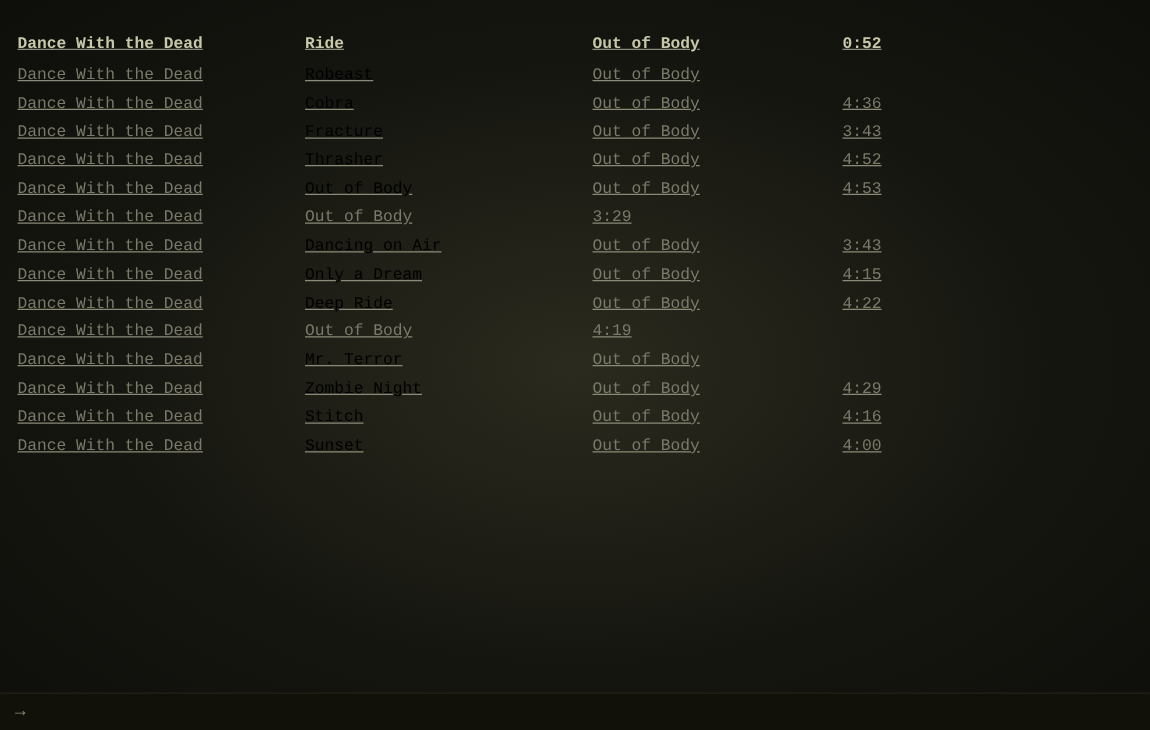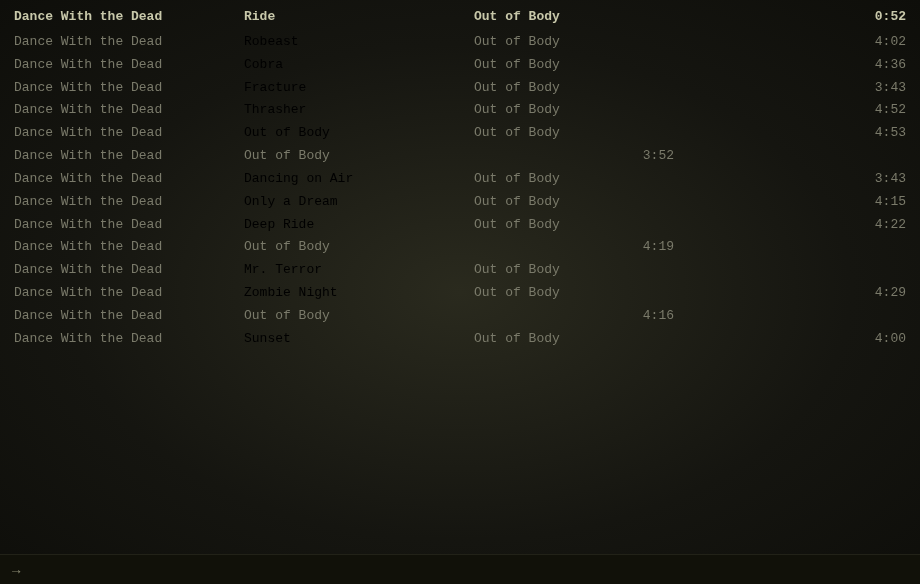--- a/index.html
+++ b/index.html
@@ -14,22 +14,23 @@
       background: #1a1a14;
       background: radial-gradient(ellipse at center, #2a2a1e 0%, #151510 60%, #0e0e0a 100%);
       font-family: 'Courier New', Courier, monospace;
       font-size: 13px;
       color: #8a8a78;
       overflow: hidden;
       position: relative;
     }
 
     .track-list {
-      padding: 6px 0;
+      padding: 24px 0;
       width: 100%;
+      text-decoration: underline;
     }
 
     .track-row {
       display: grid;
       grid-template-columns: 230px 230px 200px 1fr;
       padding: 2px 14px 2px 14px;
       line-height: 1.45;
     }
 
     .track-row.header {
@@ -44,21 +45,20 @@
 
     .col-title {
       color: #000000;
     }
 
     .col-album {
       color: #7a7a6a;
     }
 
     .col-duration {
-      text-align: right;
       color: #7a7a6a;
     }
 
     .header .col-artist,
     .header .col-title,
     .header .col-album,
     .header .col-duration {
       color: #c8c8aa;
     }
 
@@ -89,21 +89,20 @@
     <span class="col-artist">Dance With the Dead</span>
     <span class="col-title">Ride</span>
     <span class="col-album">Out of Body</span>
     <span class="col-duration">0:52</span>
   </div>
 
 <div class="track-row">
       <span class="col-artist">Dance With the Dead</span>
       <span class="col-title">Robeast</span>
       <span class="col-album">Out of Body</span>
-      <span class="col-duration">4:02</span>
     </div>
     <div class="track-row">
       <span class="col-artist">Dance With the Dead</span>
       <span class="col-title">Cobra</span>
       <span class="col-album">Out of Body</span>
       <span class="col-duration">4:36</span>
     </div>
     <div class="track-row">
       <span class="col-artist">Dance With the Dead</span>
       <span class="col-title">Fracture</span>
@@ -118,21 +117,21 @@
     </div>
     <div class="track-row">
       <span class="col-artist">Dance With the Dead</span>
       <span class="col-title">Out of Body</span>
       <span class="col-album">Out of Body</span>
       <span class="col-duration">4:53</span>
     </div>
     <div class="track-row">
       <span class="col-artist">Dance With the Dead</span>
       <span class="col-album">Out of Body</span>
-      <span class="col-duration">3:52</span>
+      <span class="col-duration">3:29</span>
     </div>
     <div class="track-row">
       <span class="col-artist">Dance With the Dead</span>
       <span class="col-title">Dancing on Air</span>
       <span class="col-album">Out of Body</span>
       <span class="col-duration">3:43</span>
     </div>
     <div class="track-row">
       <span class="col-artist">Dance With the Dead</span>
       <span class="col-title">Only a Dream</span>
@@ -156,20 +155,21 @@
       <span class="col-album">Out of Body</span>
     </div>
     <div class="track-row">
       <span class="col-artist">Dance With the Dead</span>
       <span class="col-title">Zombie Night</span>
       <span class="col-album">Out of Body</span>
       <span class="col-duration">4:29</span>
     </div>
     <div class="track-row">
       <span class="col-artist">Dance With the Dead</span>
+      <span class="col-title">Stitch</span>
       <span class="col-album">Out of Body</span>
       <span class="col-duration">4:16</span>
     </div>
     <div class="track-row">
       <span class="col-artist">Dance With the Dead</span>
       <span class="col-title">Sunset</span>
       <span class="col-album">Out of Body</span>
       <span class="col-duration">4:00</span>
     </div>
   </div>

